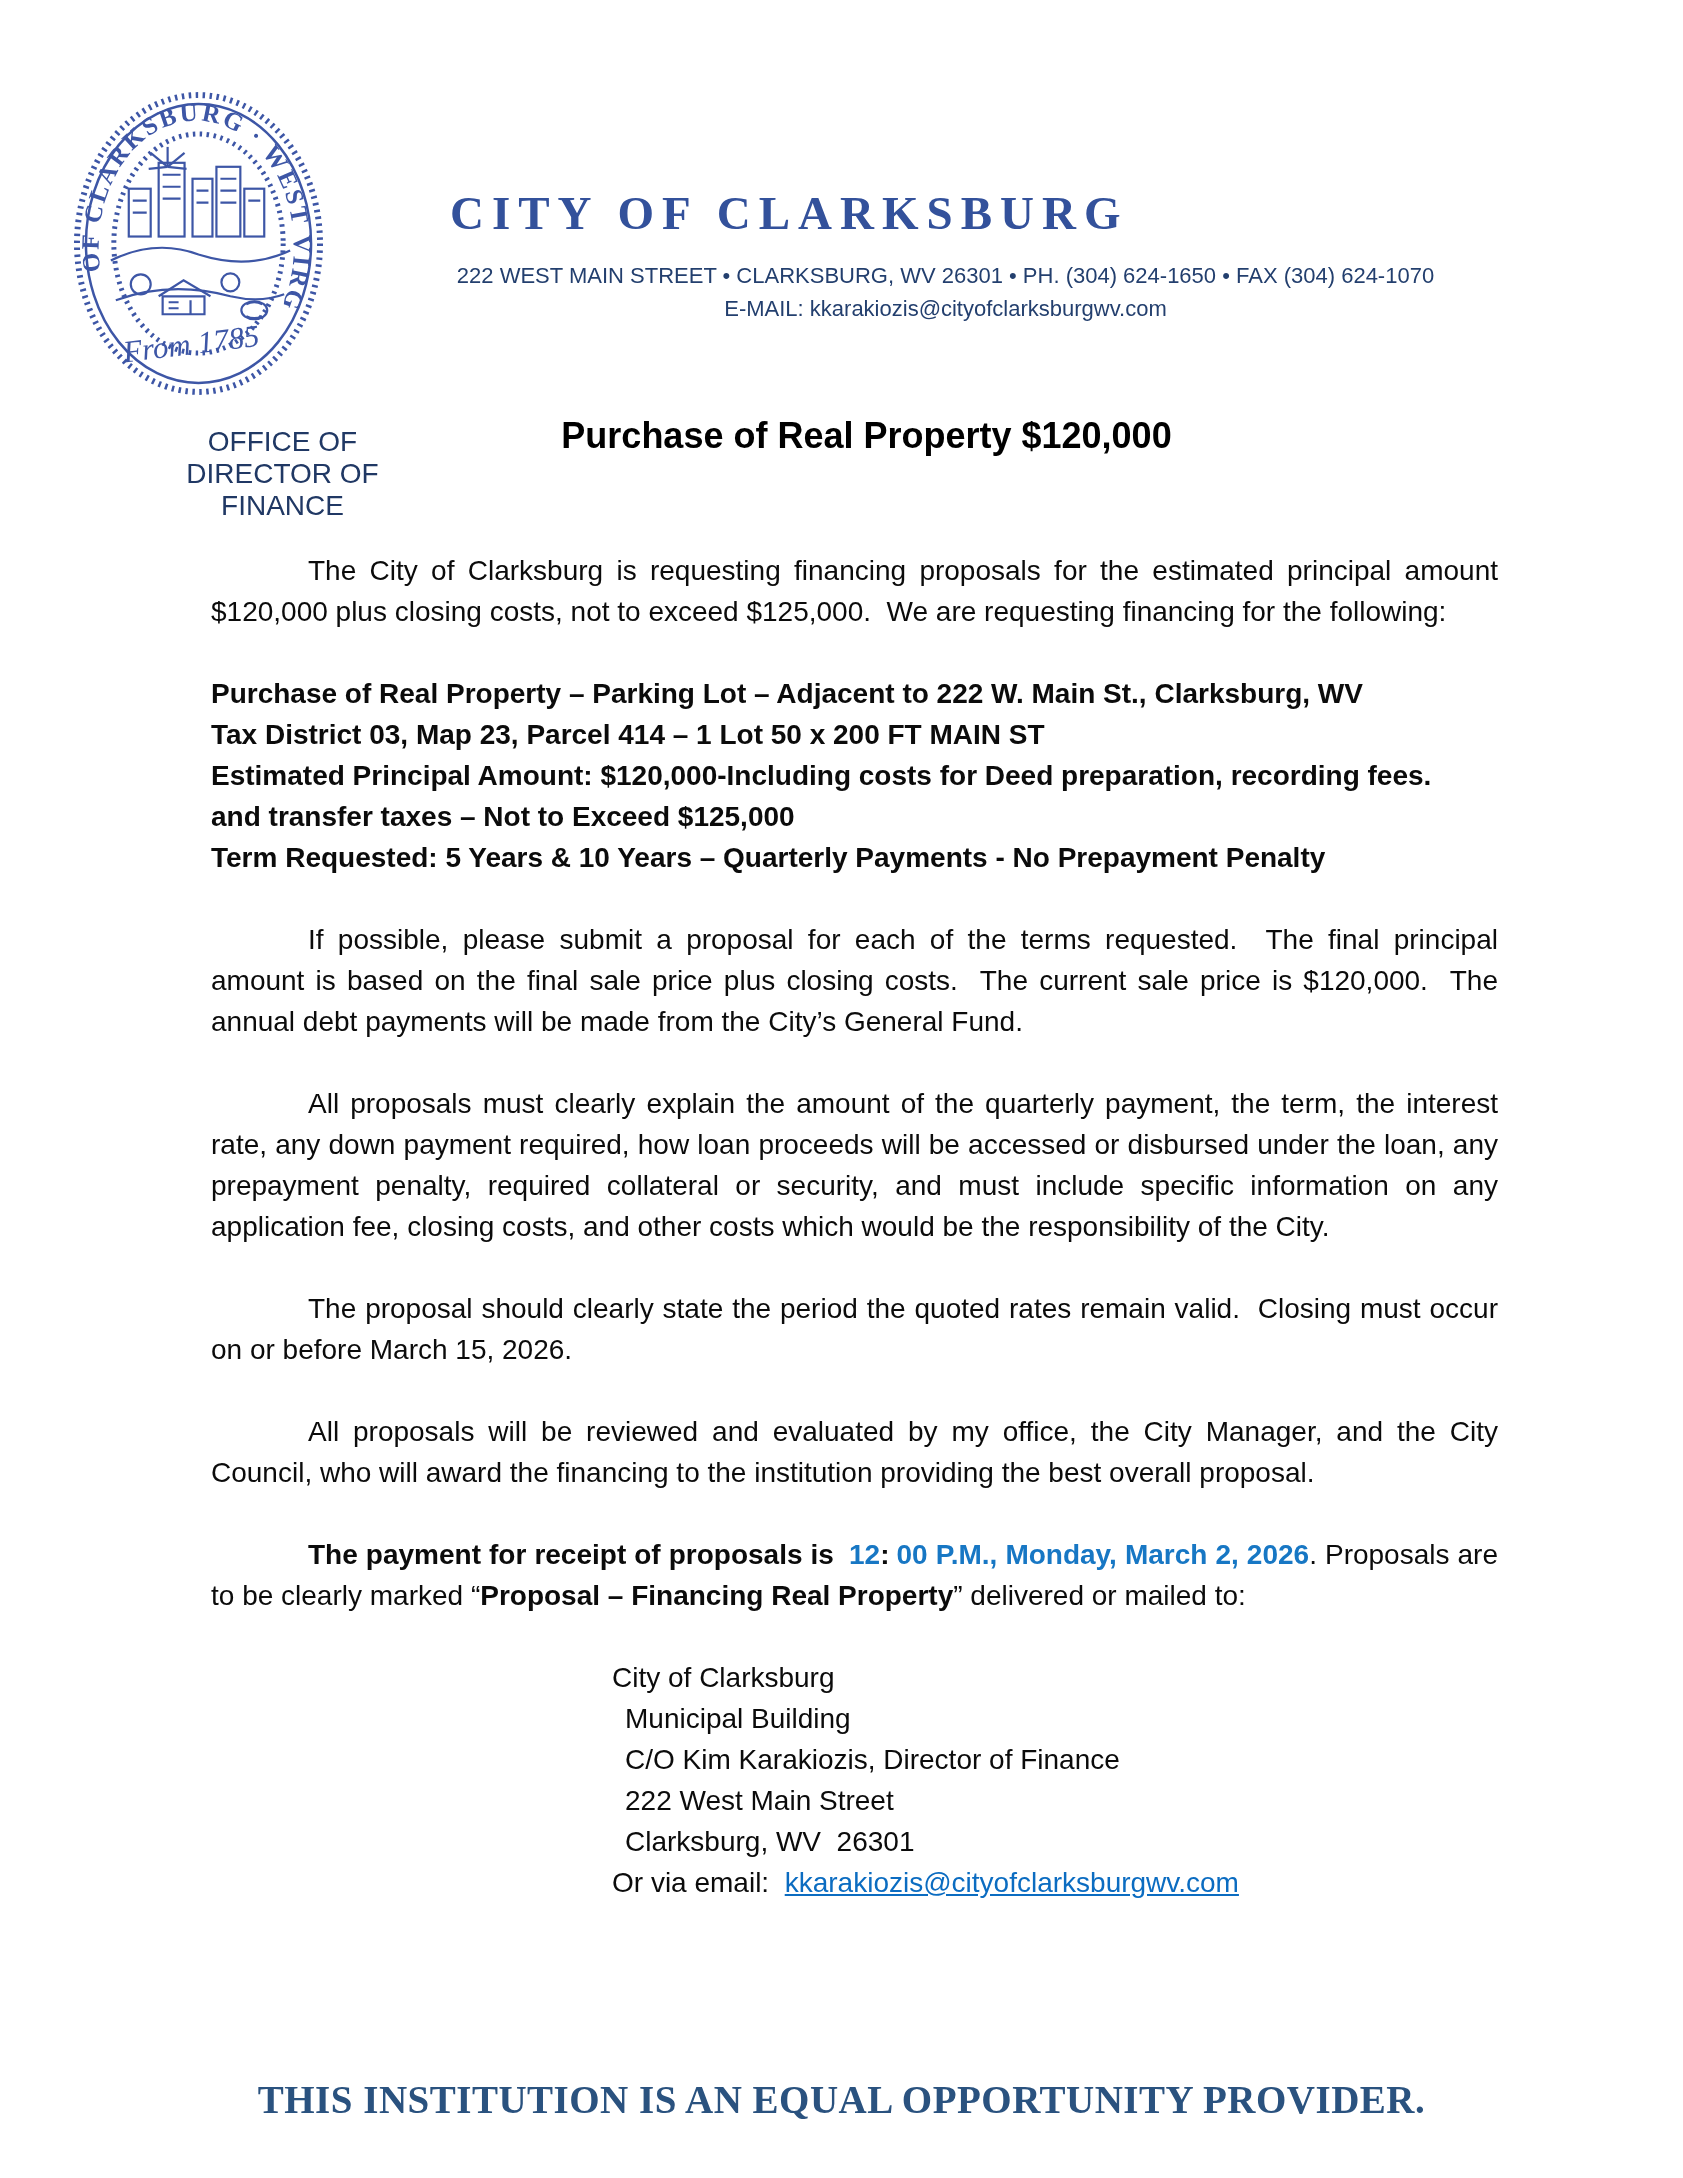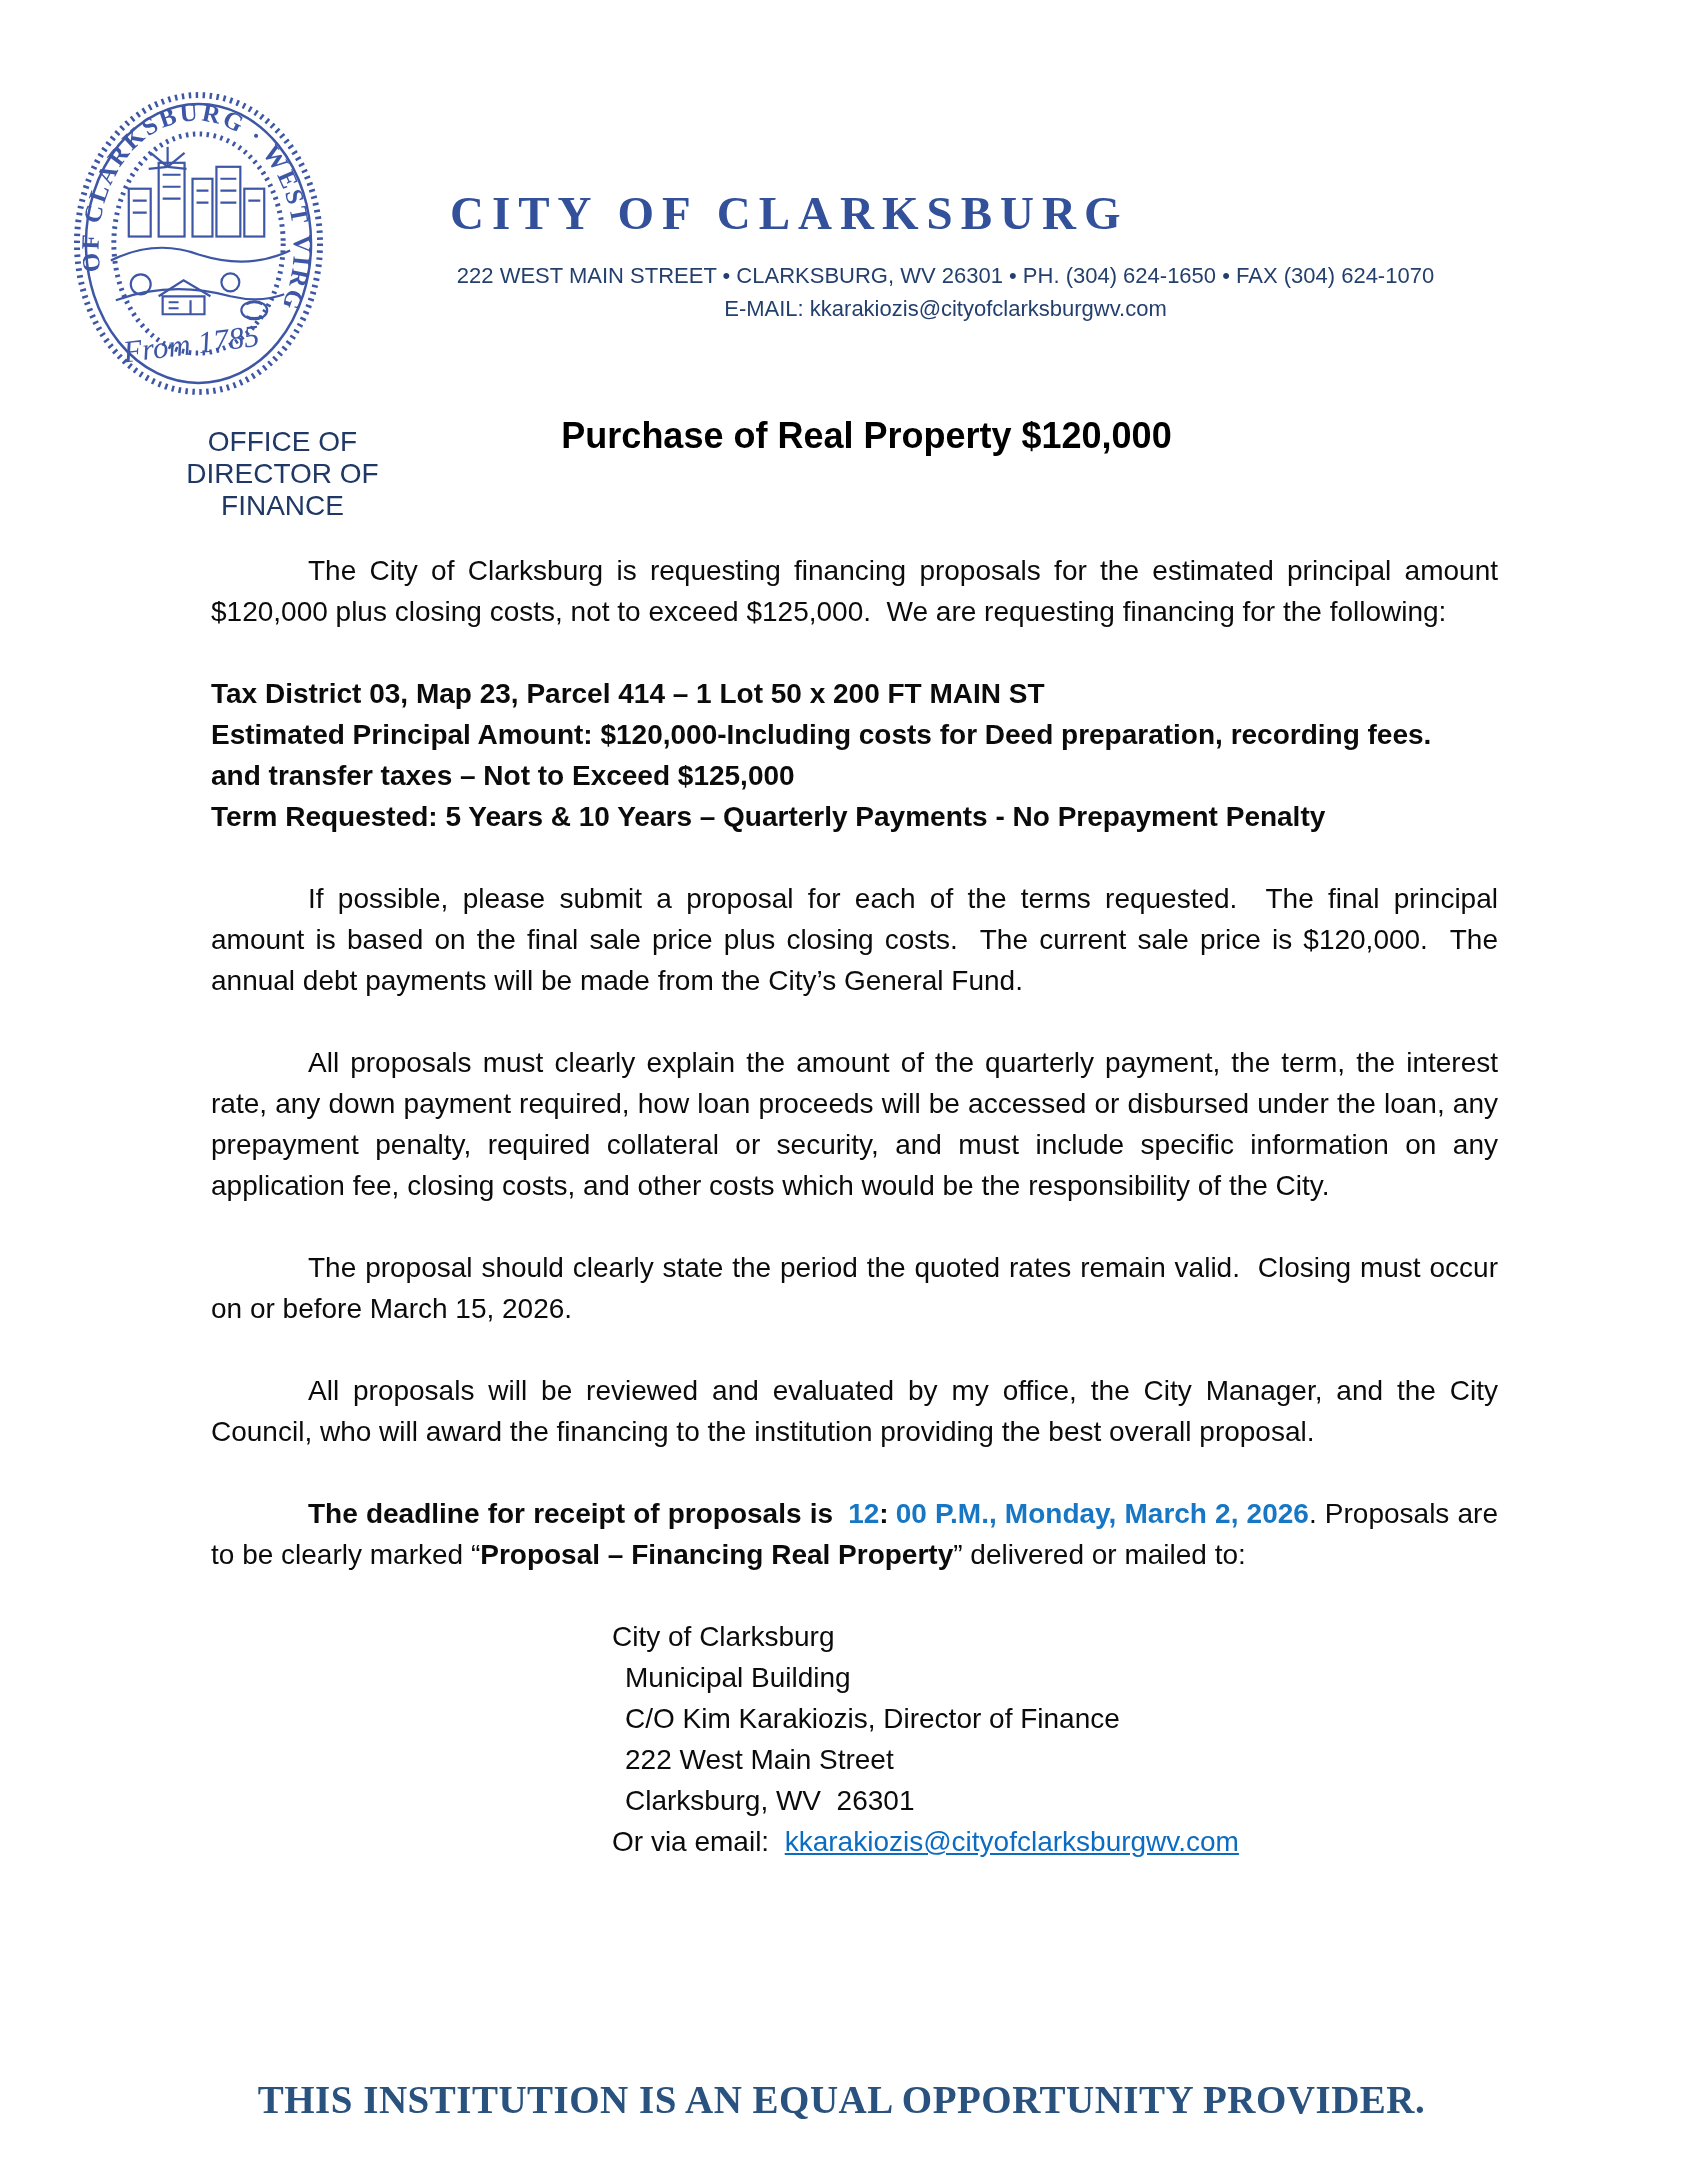--- a/index.html
+++ b/index.html
@@ -182,36 +182,37 @@
 
   <div class="doc-title">
     <div>Purchase of Real Property $120,000</div>
   </div>
 
   <div class="doc-body">
 
     <p class="indent">The City of Clarksburg is requesting financing proposals for the estimated principal amount $120,000 plus closing costs, not to exceed $125,000.&nbsp; We are requesting financing for the following:</p>
 
     <div class="bold-block">
+      <div>Purchase of Real Property – Parking Lot – Adjacent to 222 W. Main St., Clarksburg, WV</div>
       <div>Tax District 03, Map 23, Parcel 414 – 1 Lot 50 x 200 FT MAIN ST</div>
       <div>Estimated Principal Amount: $120,000-Including costs for Deed preparation, recording fees.</div>
       <div>and transfer taxes – Not to Exceed $125,000</div>
       <div>Term Requested: 5 Years &amp; 10 Years – Quarterly Payments - No Prepayment Penalty</div>
     </div>
 
     <p class="indent">If possible, please submit a proposal for each of the terms requested.&nbsp; The final principal amount is based on the final sale price plus closing costs.&nbsp; The current sale price is $120,000.&nbsp; The annual debt payments will be made from the City’s General Fund.</p>
 
     <p class="indent">All proposals must clearly explain the amount of the quarterly payment, the term, the interest rate, any down payment required, how loan proceeds will be accessed or disbursed under the loan, any prepayment penalty, required collateral or security, and must include specific information on any application fee, closing costs, and other costs which would be the responsibility of the City.</p>
 
     <p class="indent">The proposal should clearly state the period the quoted rates remain valid.&nbsp; Closing must occur on or before March 15, 2026.</p>
 
     <p class="indent">All proposals will be reviewed and evaluated by my office, the City Manager, and the City Council, who will award the financing to the institution providing the best overall proposal.</p>
 
     <p class="indent">
-      <span class="b">The deadline for receipt of proposals is </span><span class="blue">12</span><span class="colon-black">:</span><span class="blue">00 P.M., Monday, March 2, 2026</span><span>. </span><span>Proposals are to be clearly marked “</span><span class="b">Proposal – Financing Real Property</span><span>” delivered or mailed to:</span>
+      <span class="b">The payment for receipt of proposals is </span><span class="blue">12</span><span class="colon-black">:</span><span class="blue">00 P.M., Monday, March 2, 2026</span><span>. </span><span>Proposals are to be clearly marked “</span><span class="b">Proposal – Financing Real Property</span><span>” delivered or mailed to:</span>
     </p>
 
     <div class="address-block">
       <div class="addr-line first">City of Clarksburg</div>
       <div class="addr-line">Municipal Building</div>
       <div class="addr-line">C/O Kim Karakiozis, Director of Finance</div>
       <div class="addr-line">222 West Main Street</div>
       <div class="addr-line">Clarksburg, WV&nbsp; 26301</div>
       <div class="addr-email-line">
         <span>Or via email:&nbsp; </span><a class="email-link">kkarakiozis@cityofclarksburgwv.com</a>

